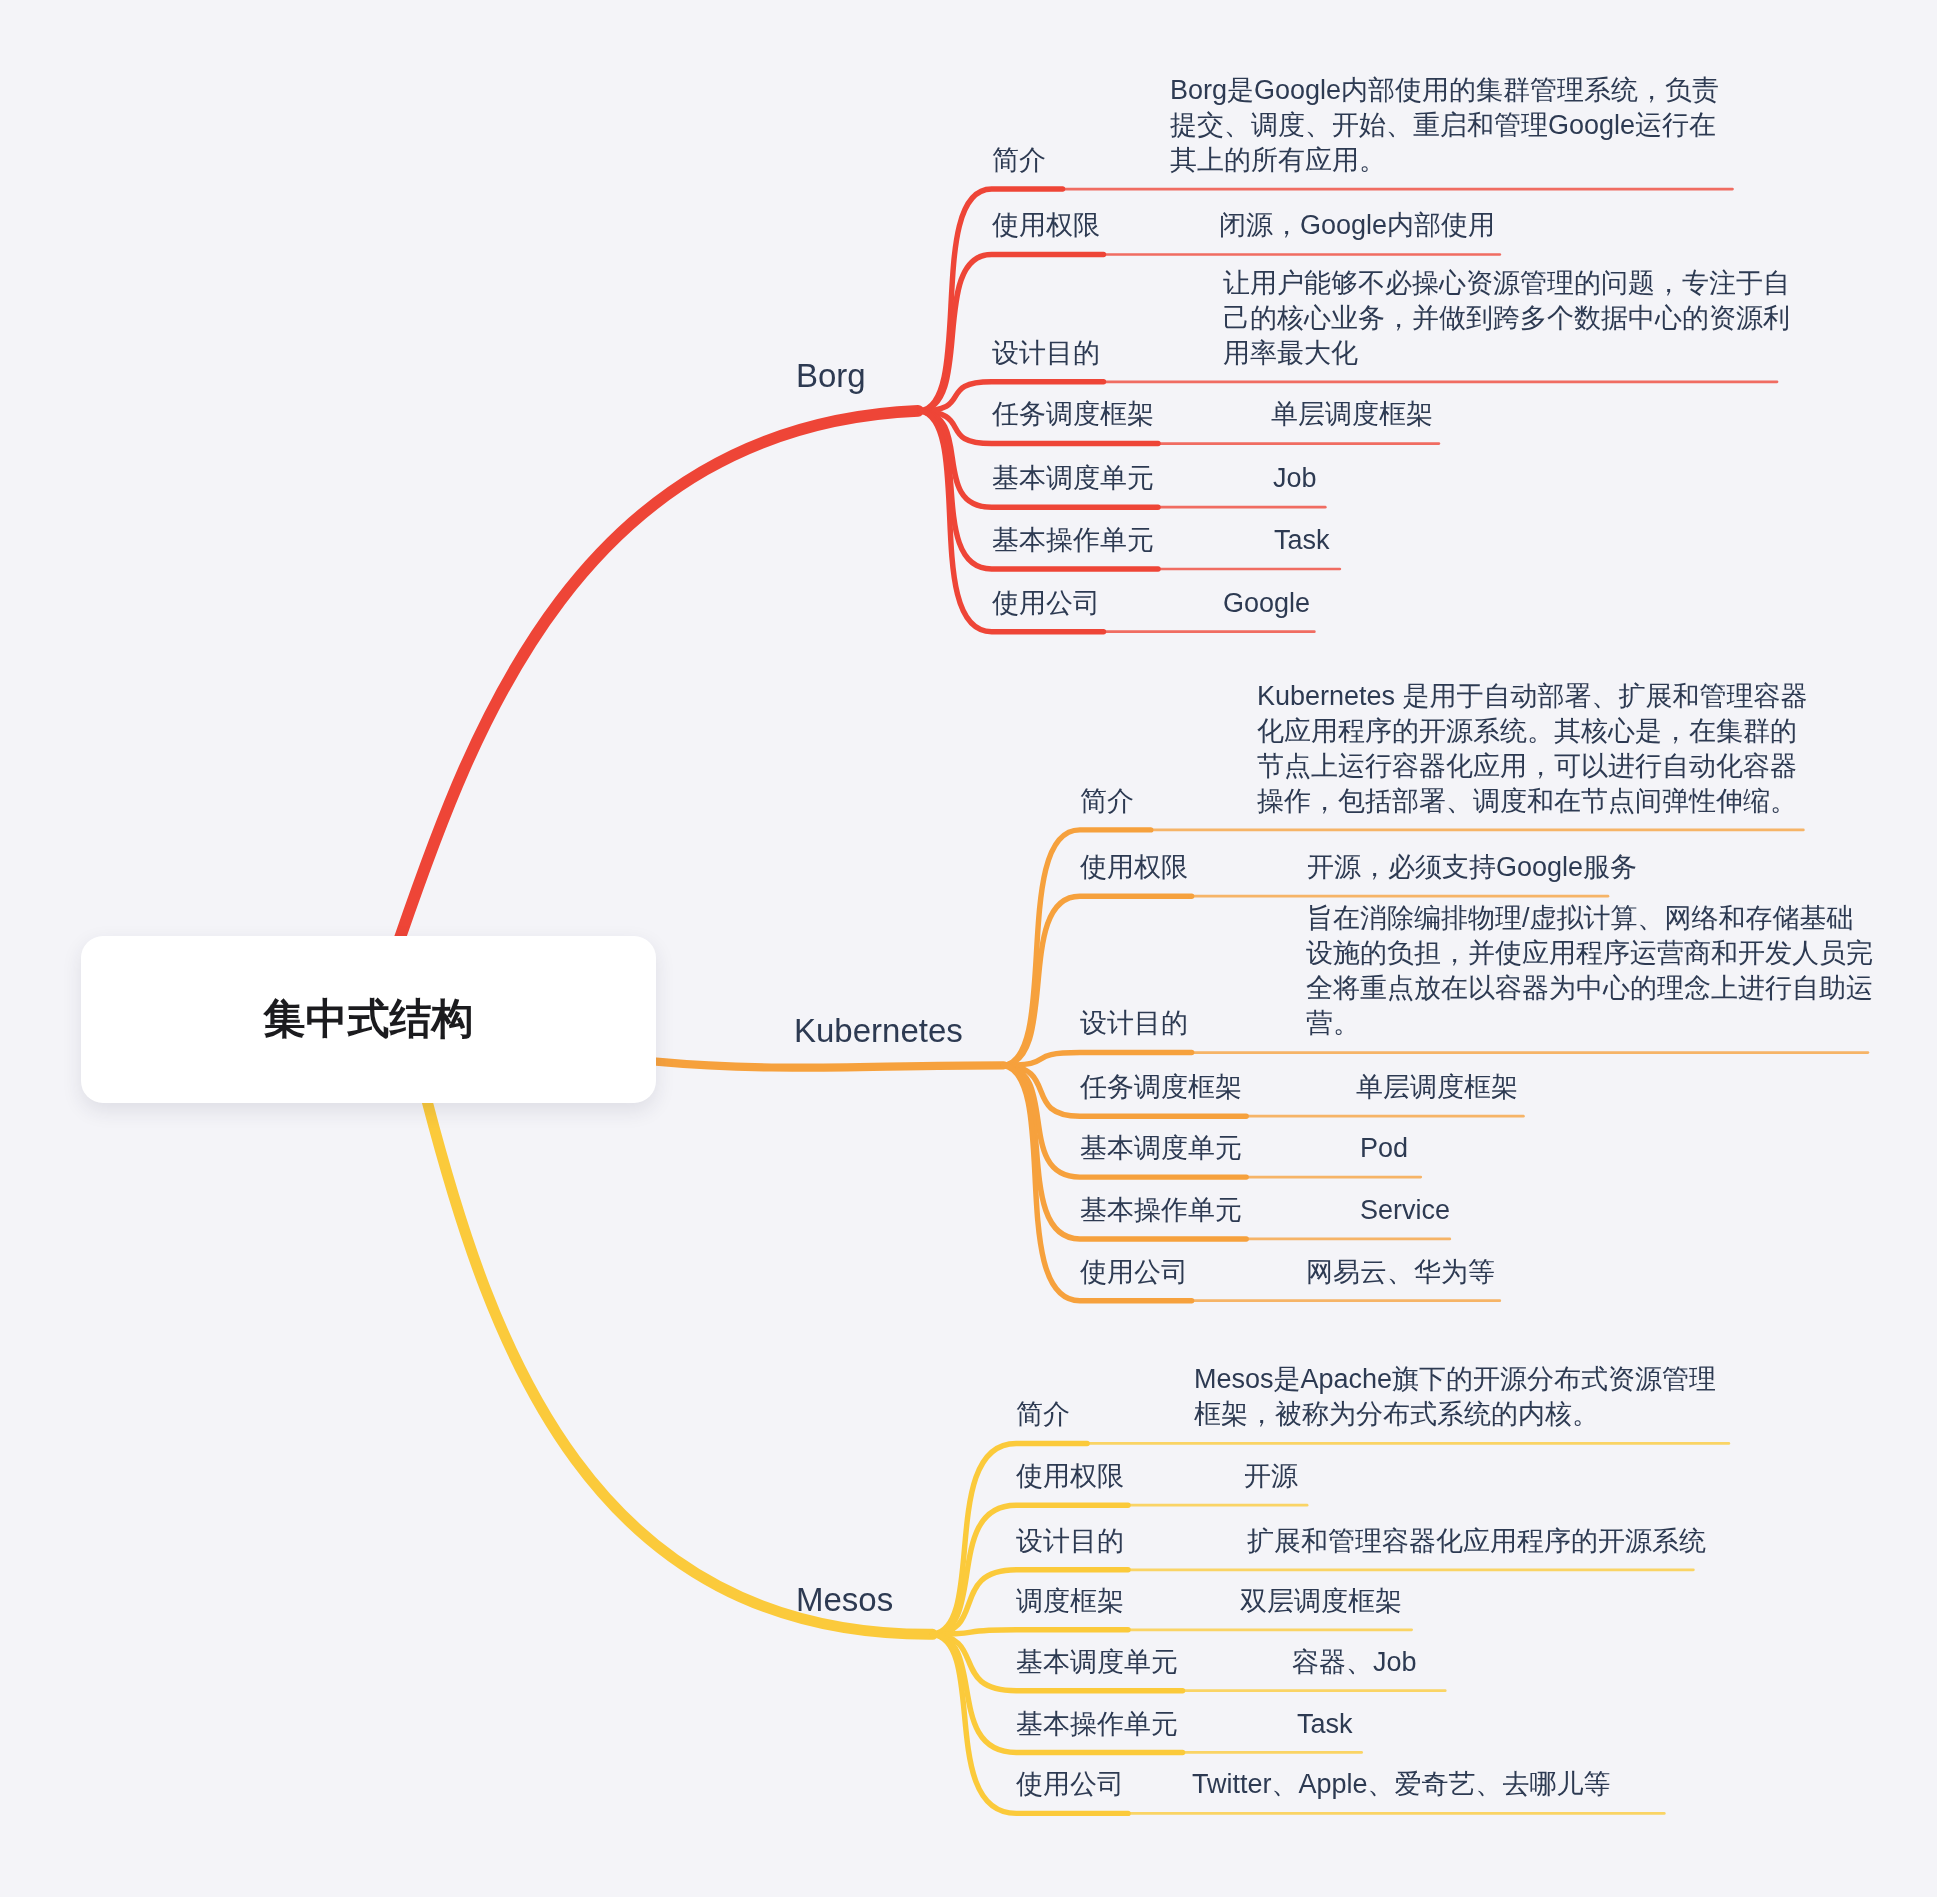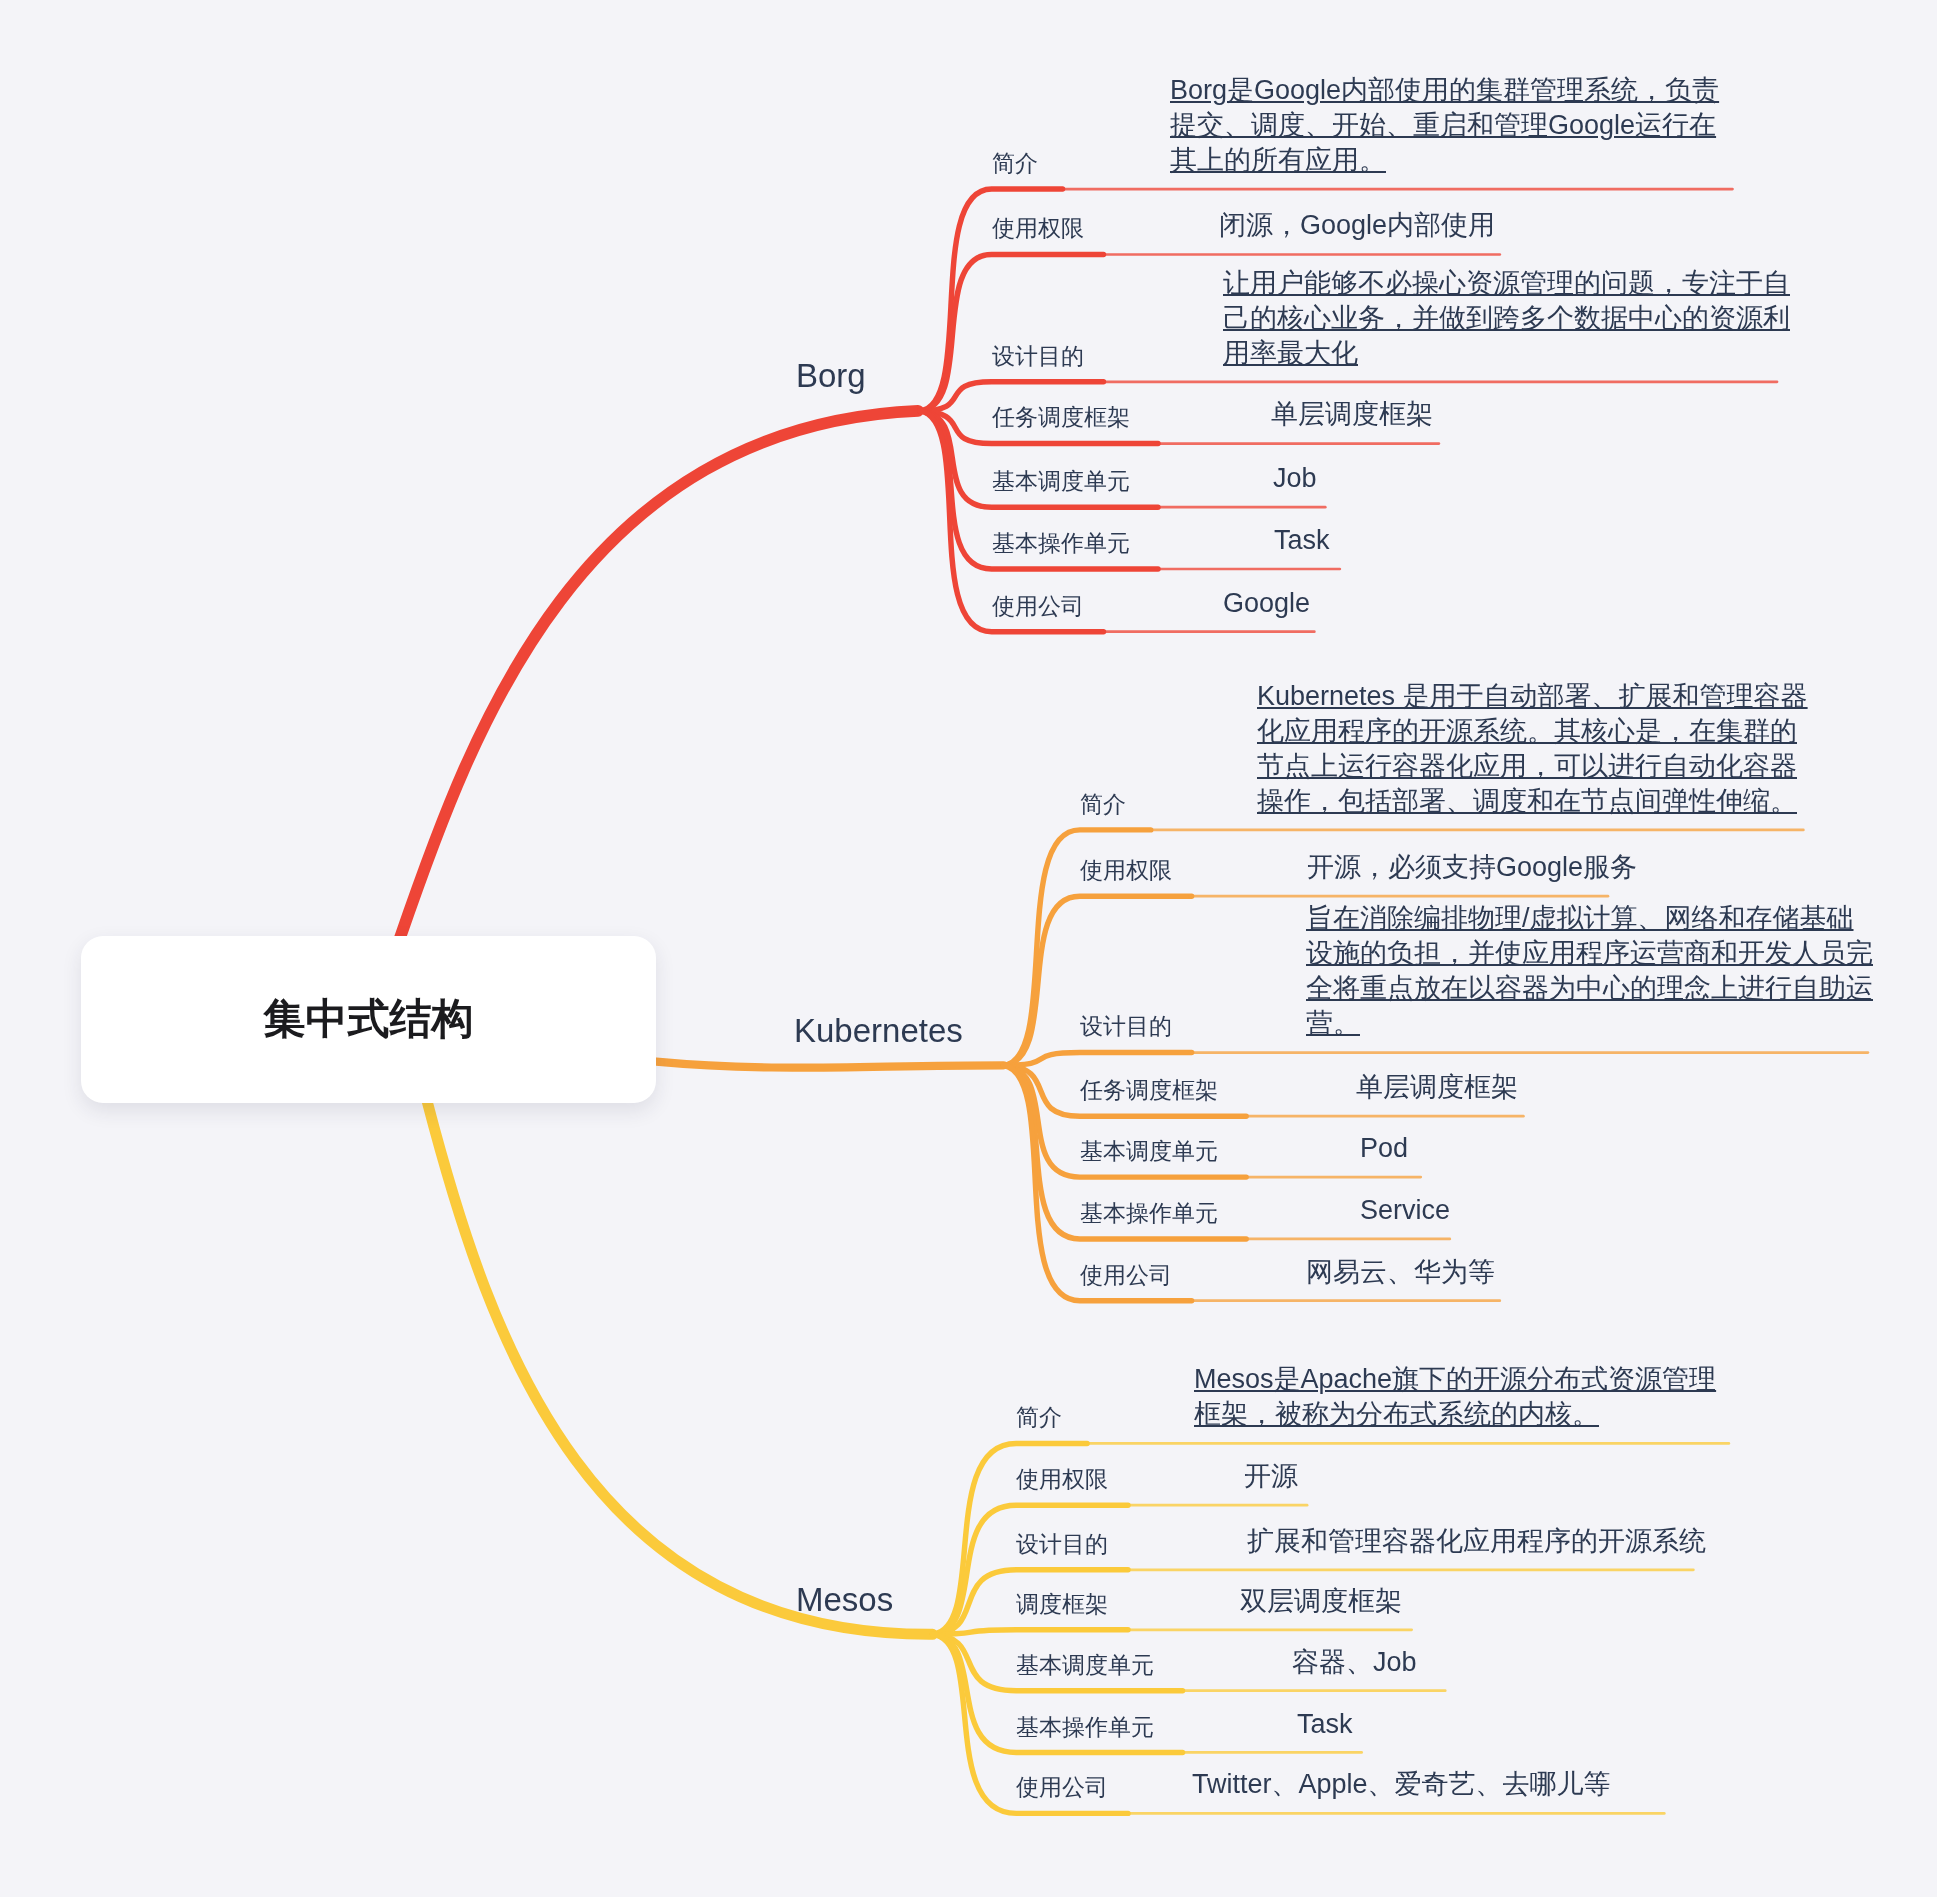--- a/index.html
+++ b/index.html
@@ -28,26 +28,26 @@
     display:flex;flex-direction:column;align-items:center;justify-content:center;
     text-align:center;z-index:3;
   }
   .central .c-line{
     font-size:42px;font-weight:bold;color:#1b1b1e;line-height:1.45;white-space:nowrap;text-align:center;
   }
   .branch-label{
     position:absolute;font-size:33px;color:#2d3a52;white-space:nowrap;z-index:2;line-height:1.2;
   }
   .lbl{
-    position:absolute;font-size:23px;color:#2d3a52;white-space:nowrap;z-index:2;line-height:1.25;
+    position:absolute;font-size:27px;color:#2d3a52;white-space:nowrap;z-index:2;line-height:1.25;
   }
   .val{
     position:absolute;font-size:27px;color:#2d3a52;white-space:nowrap;z-index:2;line-height:1.25;
   }
-  .val.wrap{white-space:normal;line-height:35px;text-decoration:underline;}
+  .val.wrap{white-space:normal;line-height:35px;}
 </style>
 </head>
 <body>
 
 <div class="canvas">
 
   <svg class="lines" width="1937" height="1897" viewBox="0 0 2131 2087">
 
     <g>
       <path class="st-borg trunk-borg" d="M 440 1032 C 520 800, 640 468, 1010 452"></path>

